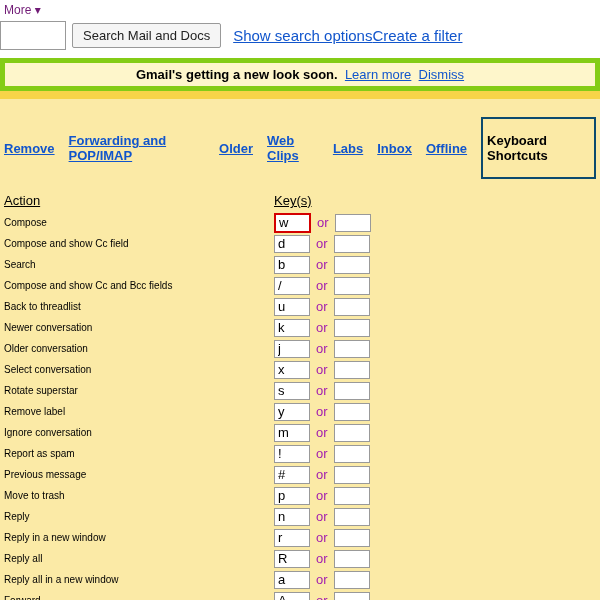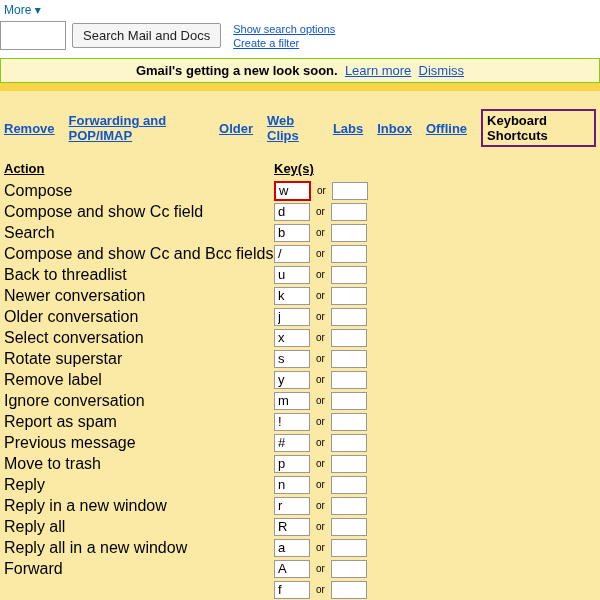--- a/index.html
+++ b/index.html
@@ -1,40 +1,40 @@
 <!DOCTYPE html>
 <html><head>
 <meta charset="utf-8">
 <style>
   html,body{margin:0;padding:0;font-family:Arial,Helvetica,sans-serif;font-size:13px;color:#000;background:#fff}
   body{width:600px;height:600px;overflow:hidden}
   a{color:#1155cc;text-decoration:underline;cursor:pointer}
   .top-area{padding:2px 8px 8px 0}
-  .more-link{color:#0369a1;font-size:12px;margin-left:4px}
+  .more-link{color:#701a75;font-size:12px;margin-left:4px}
   .search-row{display:flex;align-items:center;gap:6px;margin-top:4px}
   .search-input{width:56px;height:23px;border:1px solid #999;padding:2px 4px;font-size:13px}
   .btn{background:#f5f5f5;border:1px solid #999;border-radius:2px;padding:4px 10px;font-size:13px;color:#222;cursor:pointer}
-  .search-links{display:flex;flex-direction:column;font-size:11px;margin-left:6px;line-height:14px}
+  .search-links{display:flex;flex-direction:row;font-size:15px;margin-left:6px;line-height:14px}
   .banner-bar{background:#f8d448;height:8px}
-  .banner{background:#fef6cb;border:1px solid #84cc16;text-align:center;padding:4px 0;font-size:13px}
+  .banner{background:#fef6cb;border:5px solid #84cc16;text-align:center;padding:4px 0;font-size:13px}
   .banner b{font-weight:bold}
   .yellow-area{background:#fbeaa6;padding:0;min-height:520px}
   .tabs{display:flex;gap:14px;padding:18px 4px 14px 4px;font-size:13px;font-weight:bold;align-items:center}
   .tabs a{color:#1155cc}
-  .tab-active{border:2px solid #701a75;padding:2px 4px;background:#fbeaa6;color:#000;text-decoration:none;font-weight:bold}
+  .tab-active{border:2px solid #0c4a6e;padding:14px 4px;background:#fbeaa6;color:#000;text-decoration:none;font-weight:bold}
   .cols{display:flex;padding:0 4px}
   .col-action{width:270px}
   .col-keys{flex:1}
-  .col-head{font-weight:bold;text-decoration:underline;padding-bottom:4px}
+  .col-head{font-weight:normal;text-decoration:underline;padding-bottom:4px}
   .row{height:21px;display:flex;align-items:center}
-  .action-cell{font-size:16px;color:#000}
+  .action-cell{font-size:10px;color:#000}
   .key-row{display:flex;align-items:center;gap:6px}
   .key-input{width:28px;height:16px;border:1px solid #999;background:#fff;font-size:13px;padding:0 3px;font-family:Arial}
   .key-input.hl{border:2px solid #d40000;width:27px;height:16px}
-  .or{font-size:10px;color:#000000}
+  .or{font-size:13px;color:#a21caf}
 </style>
 </head>
 <body>
 
 <div class="top-area">
   <span class="more-link">More ▾</span>
   <div class="search-row">
     <input class="search-input" style="">
     <button class="btn">Search Mail and Docs</button>
     <div class="search-links">

